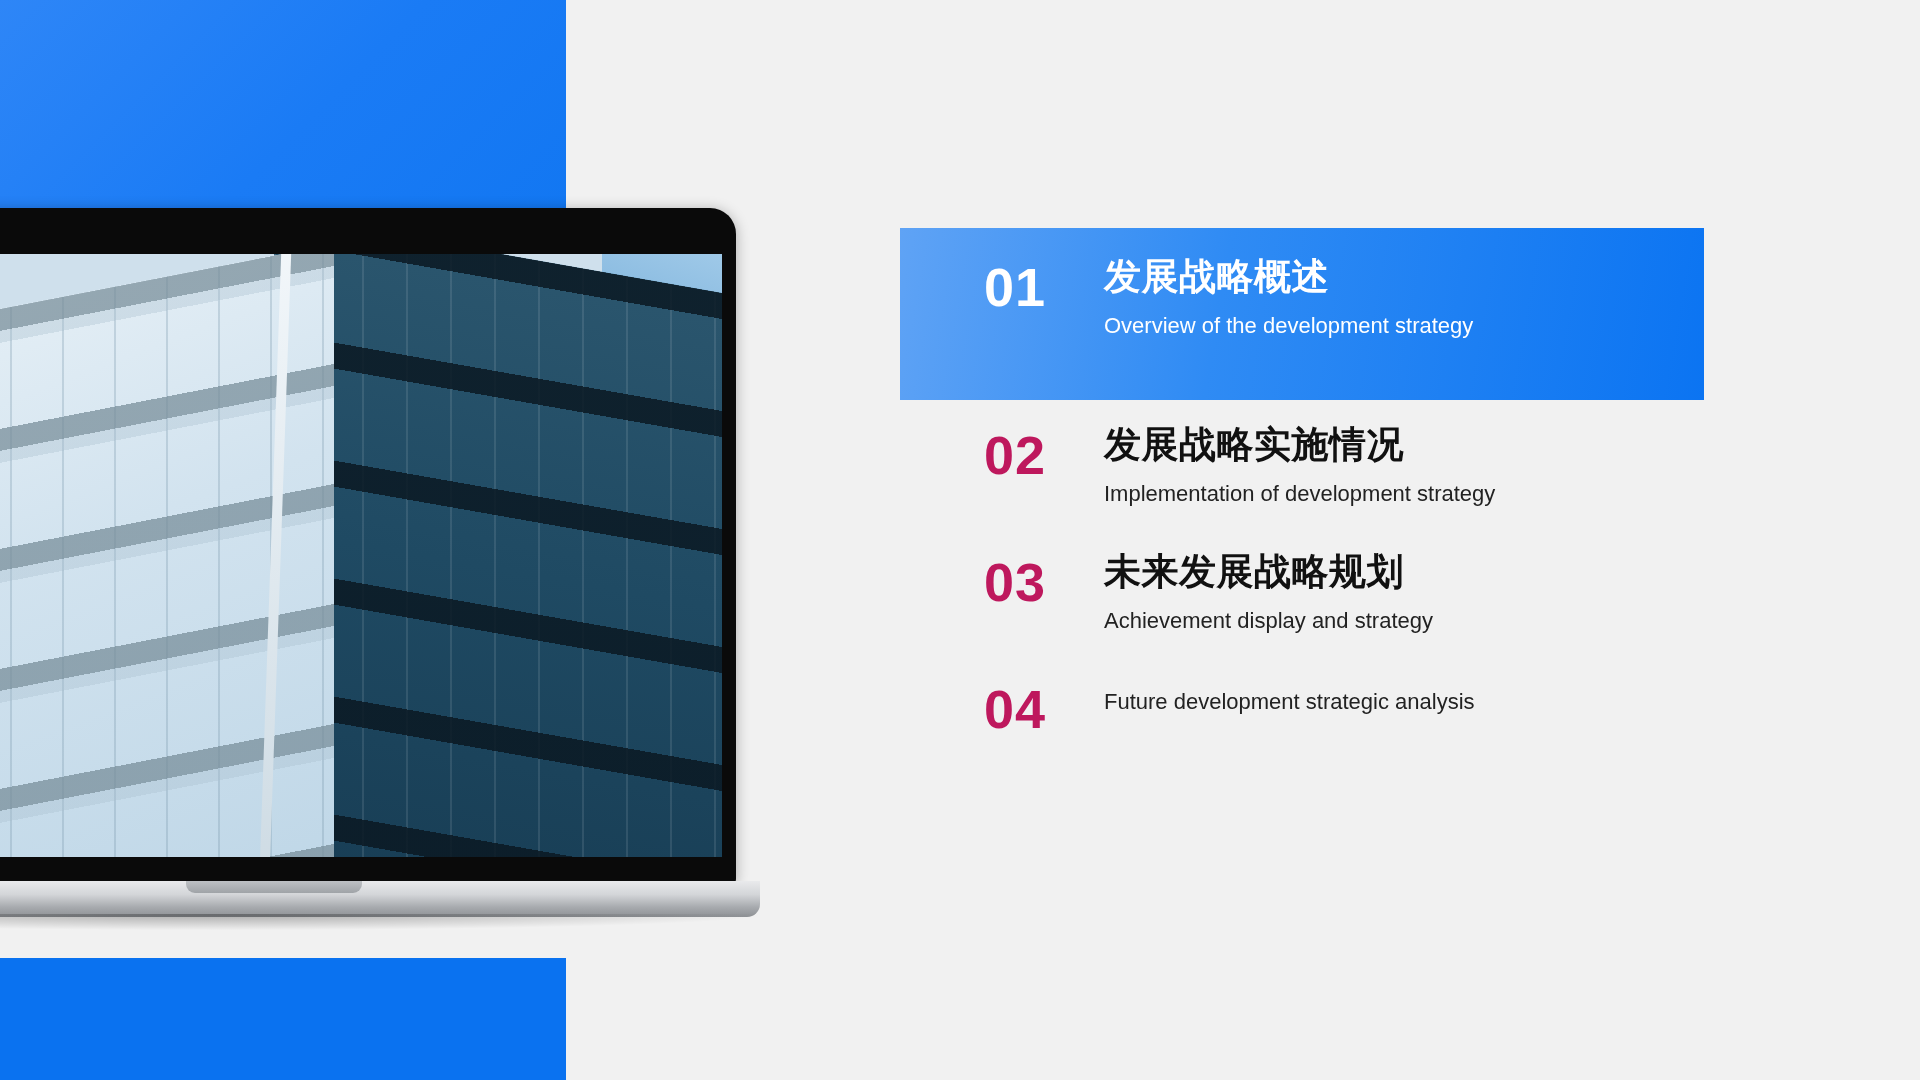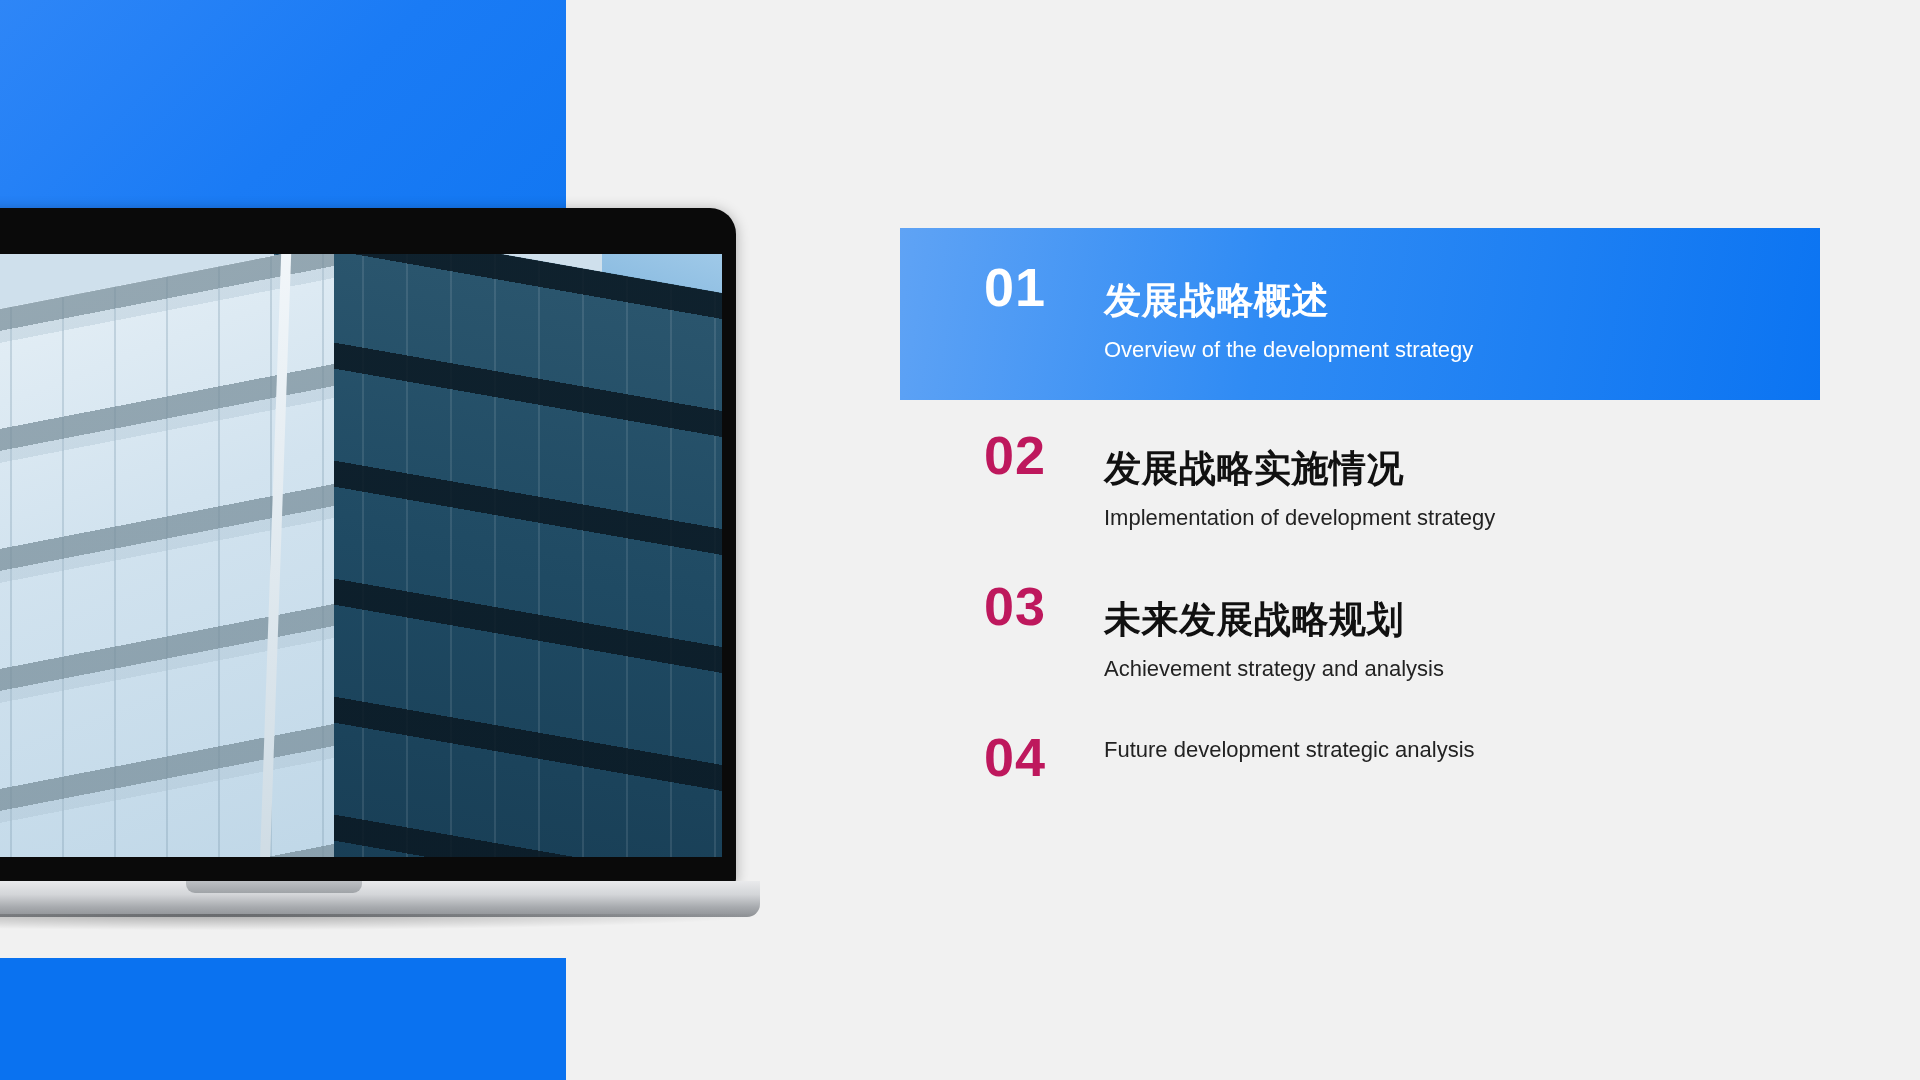--- a/index.html
+++ b/index.html
@@ -161,21 +161,21 @@
   }
   .agenda-item {
     position:relative;
     display:flex;
     align-items:flex-start;
     padding:18px 0 18px 84px;
     min-height:122px;
   }
   .agenda-item.is-active {
     background:linear-gradient(100deg,#5fa3f5 0%,#2f8bf4 40%,#0b74f2 100%);
-    width:920px;
+    width:804px;
     padding-top:22px;
     padding-bottom:24px;
     min-height:172px;
   }
   .item-num {
     font-size:54px;
     font-weight:700;
     letter-spacing:1px;
     line-height:1;
     color:#be185d;
@@ -183,21 +183,20 @@
     padding-top:10px;
   }
   .is-active .item-num { color:#ffffff; }
   .item-text { padding-top:4px; }
   .item-title {
     font-size:37px;
     font-weight:700;
     line-height:1.25;
     color:#111111;
     letter-spacing:.5px;
-    margin-top:24px;
   }
   .is-active .item-title { color:#ffffff; }
   .item-sub {
     margin-top:12px;
     font-size:22px;
     font-weight:400;
     line-height:1.3;
     color:#222222;
   }
   .is-active .item-sub { color:#ffffff; }
@@ -242,21 +241,21 @@
       <div class="item-text">
         <div class="item-title">发展战略实施情况</div>
         <div class="item-sub">Implementation of development strategy</div>
       </div>
     </div>
 
     <div class="agenda-item">
       <div class="item-num">03</div>
       <div class="item-text">
         <div class="item-title">未来发展战略规划</div>
-        <div class="item-sub">Achievement strategy and analysis</div>
+        <div class="item-sub">Achievement display and strategy</div>
       </div>
     </div>
 
     <div class="agenda-item">
       <div class="item-num">04</div>
       <div class="item-text">
         <div class="item-sub">Future development strategic analysis</div>
       </div>
     </div>
 

